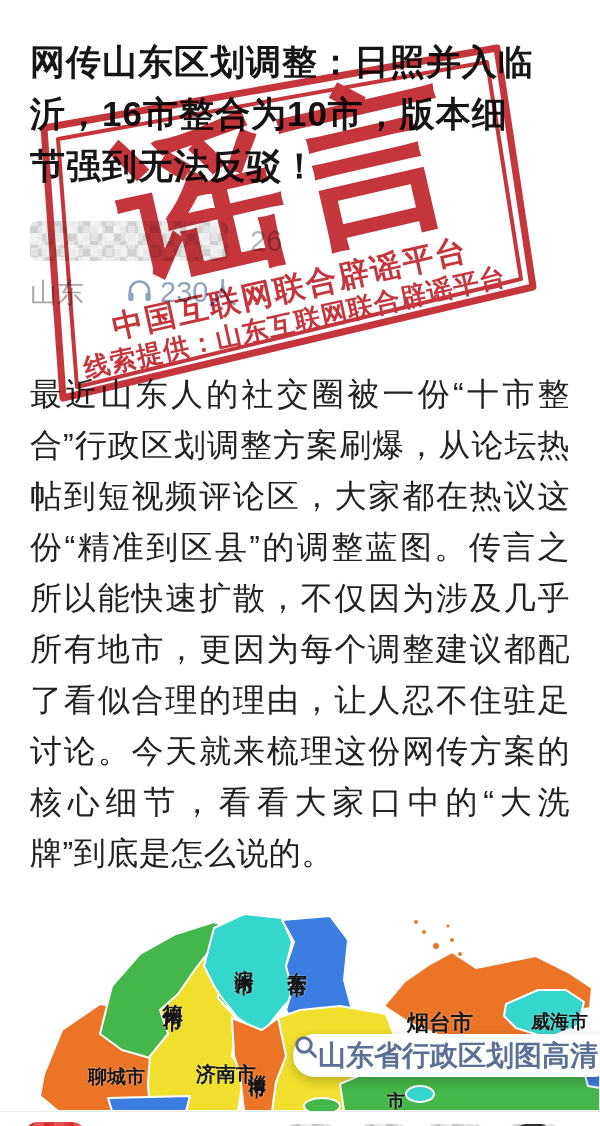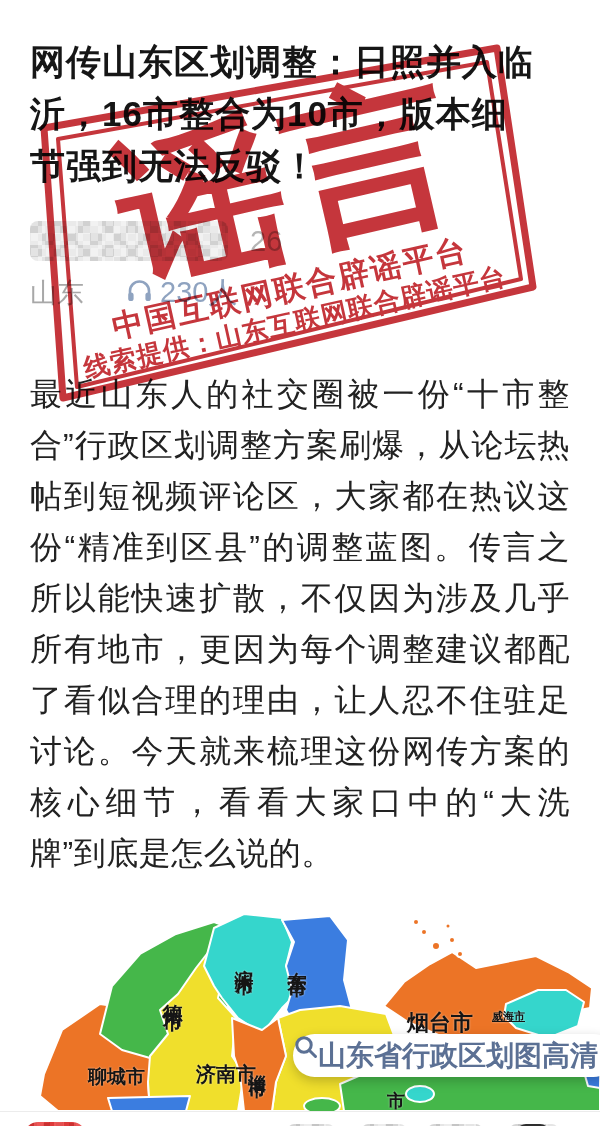--- a/index.html
+++ b/index.html
@@ -145,21 +145,21 @@
         <circle fill="#ec7426" cx="460" cy="48" r="3"></circle>
       </g>
     </svg>
     <div class="city v" style="left:160px; top:82px;  font-size:20px;">德州市</div>
     <div class="city v" style="left:231px; top:48px;  font-size:19px;">滨州市</div>
     <div class="city v" style="left:284px; top:50px;  font-size:19px;">东营市</div>
     <div class="city" style="left:88px;  top:158px; font-size:19px;font-family:Liberation Serif, serif;">聊城市</div>
     <div class="city" style="left:160px; top:155px; font-size:20px;margin-left:36px;">济南市</div>
     <div class="city v" style="left:245px; top:153px; font-size:18px;">淄博市</div>
     <div class="city" style="left:407px; top:94px;  font-size:22px;margin-top:8px;">烟台市</div>
-    <div class="city" style="left:492px; top:103px; font-size:11px;text-decoration:underline;">威海市</div>
+    <div class="city" style="left:531px; top:103px; font-size:19px;">威海市</div>
     <div class="city v" style="left:384px; top:170px; font-size:18px;">市</div>
 
     <div class="pill">
       <span>
         <svg width="26" height="26" viewBox="0 0 26 26">
           <circle cx="11" cy="11" r="7.2" fill="none" stroke="#5b7094" stroke-width="3"></circle>
           <line x1="16.5" y1="16.5" x2="22.5" y2="22.5" stroke="#5b7094" stroke-width="3" stroke-linecap="round"></line>
         </svg>
       </span>
       <span class="pill-text">山东省行政区划图高清</span>

